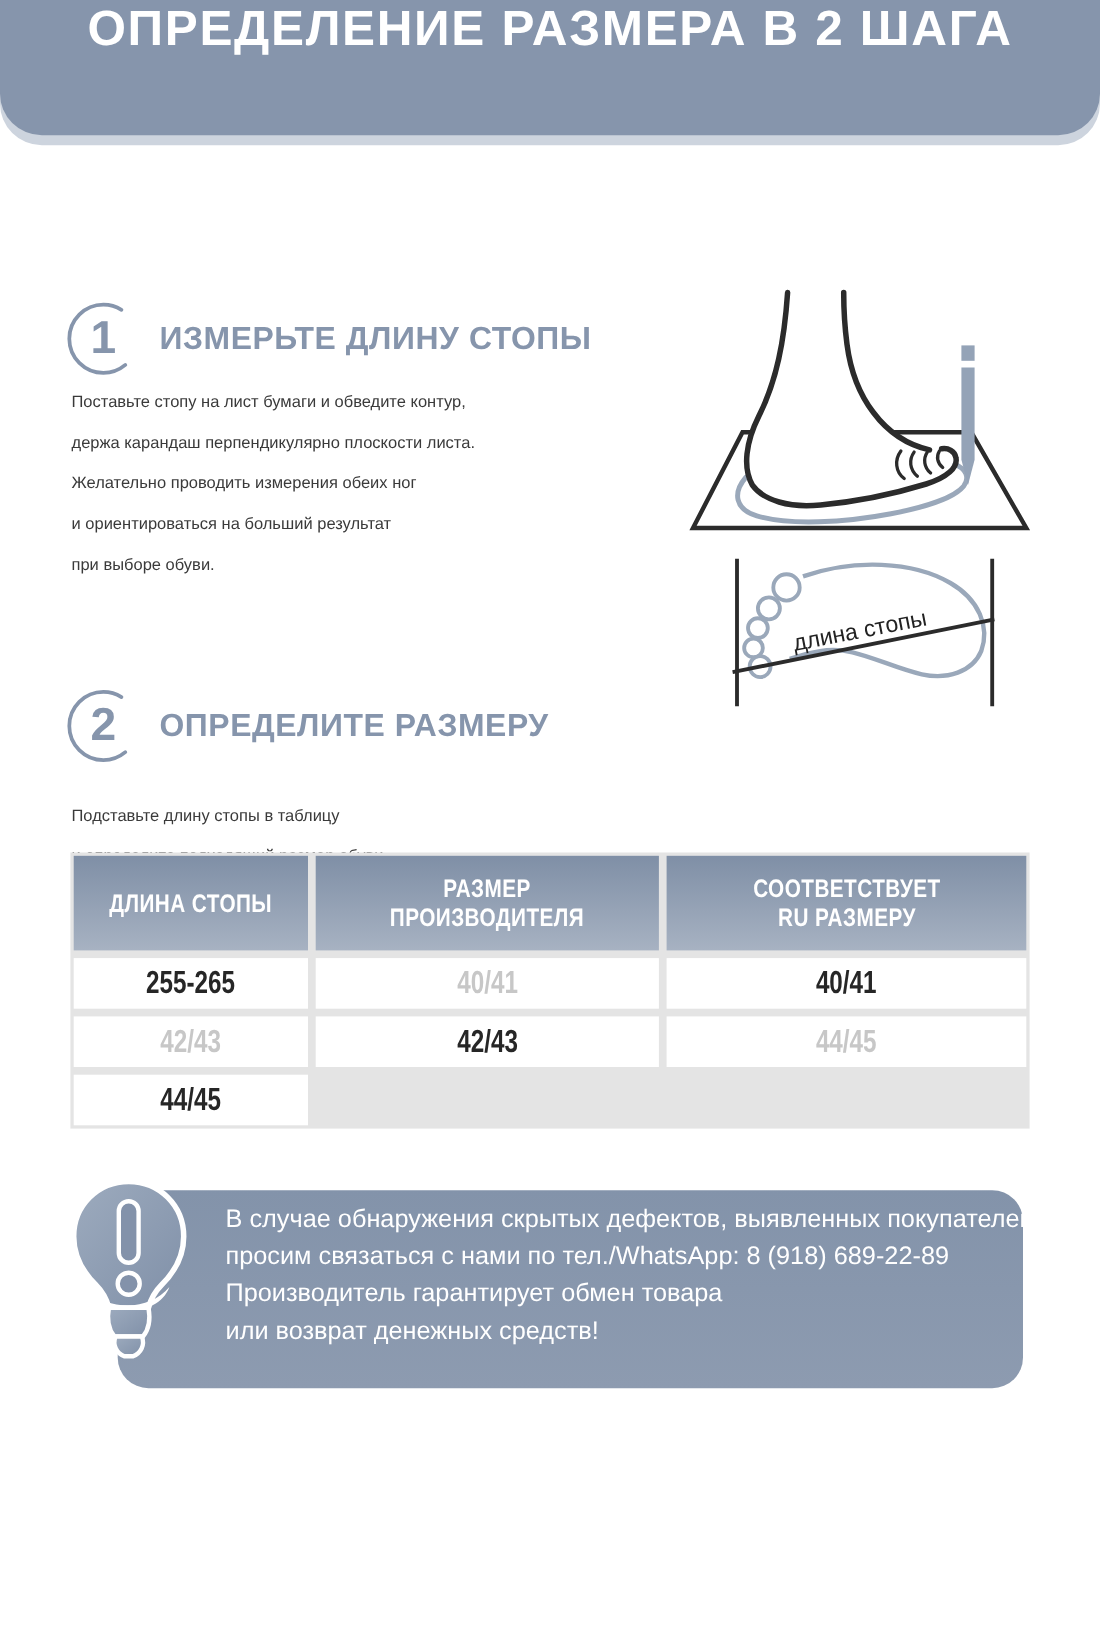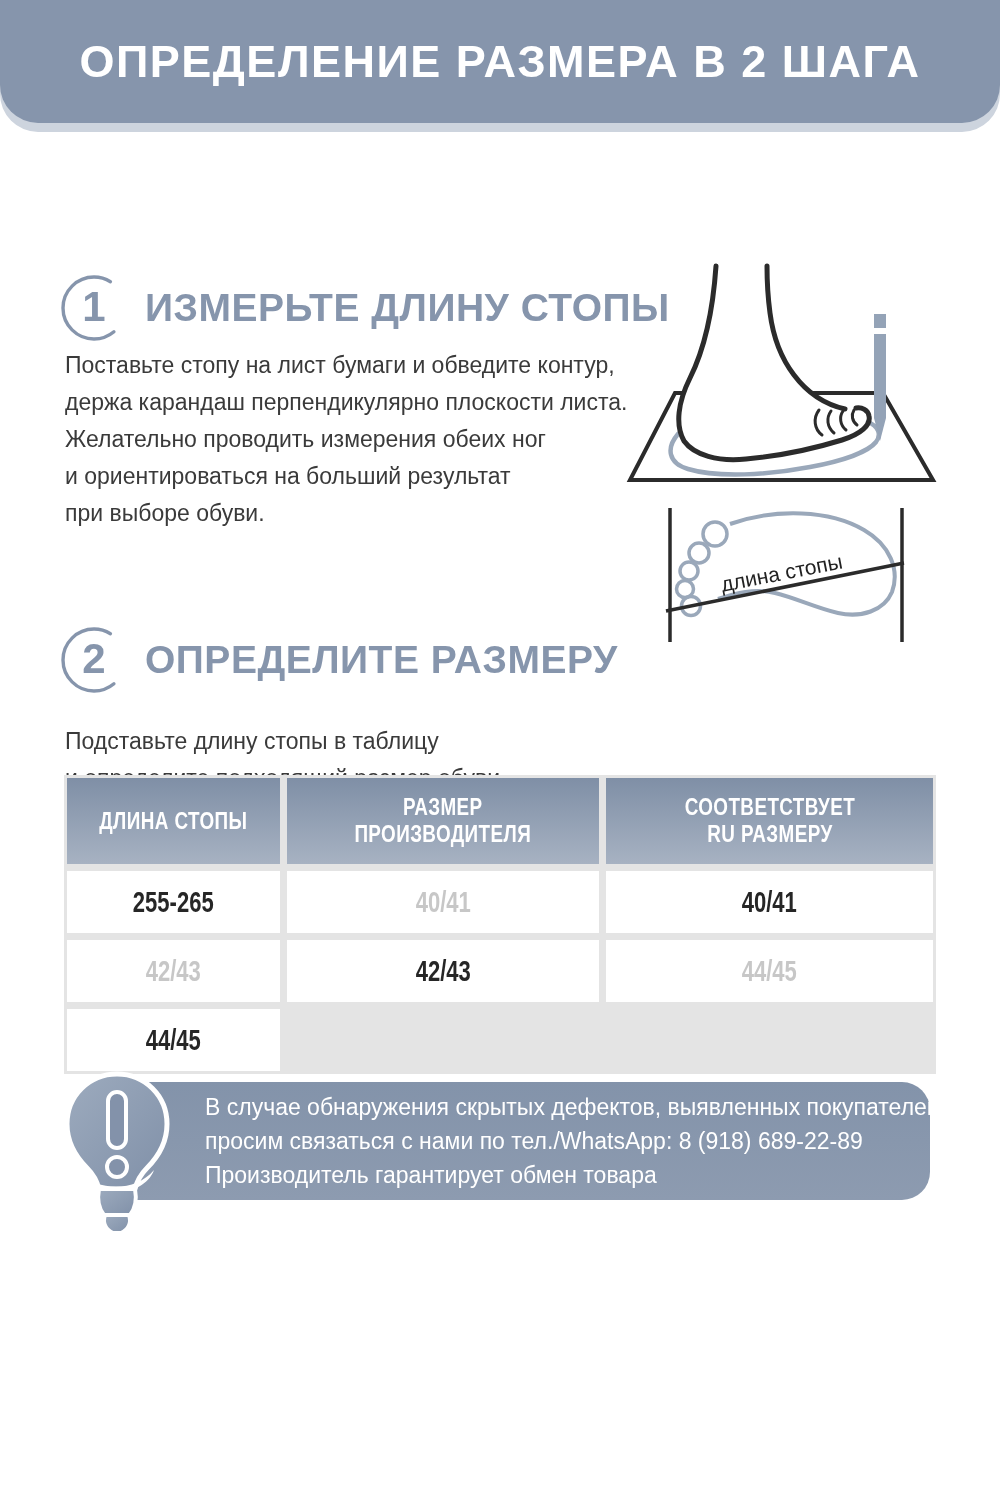--- a/index.html
+++ b/index.html
@@ -8,45 +8,45 @@
     background:#ffffff;
     font-family:"Liberation Sans", sans-serif;
   }
 
   
   .banner {
     position:absolute; left:0; top:0; width:1000px; height:123px;
     background:var(--primary,#8695ac);
     border-radius:0 0 38px 38px;
     box-shadow:0 9px 0 #cdd4de;
-    display:flex; align-items:center; justify-content:center;
+    display:flex; align-items:flex-start; justify-content:center;
   }
   .banner h1 {
     color:#fff; font-size:45px; font-weight:800; letter-spacing:1.5px;
     white-space:nowrap;
   }
 
   
   .step-header { position:absolute; display:flex; align-items:center; gap:17px; }
   .step1-header { left:60px; top:274px; }
   .step2-header { left:60px; top:626px; }
   .step-circle { position:relative; width:68px; height:68px; flex:0 0 68px; }
   .step-circle svg { position:absolute; inset:0; }
   .step-circle .num {
     position:absolute; inset:0; display:flex; align-items:center; justify-content:center;
     font-size:42px; font-weight:700; color:var(--primary,#8695ac); padding-bottom:3px;
   }
   .step-heading {
-    font-size:39px; font-weight:800; letter-spacing:0.5px;
+    font-size:29px; font-weight:800; letter-spacing:0.5px;
     color:var(--primary,#8695ac); white-space:nowrap;
   }
 
   .step-body {
     position:absolute; left:65px; width:600px;
-    font-size:23px; line-height:37px; color:var(--text-dark,#3a3a3a);
+    font-size:15px; line-height:37px; color:var(--text-dark,#3a3a3a);
     white-space:pre-line;
   }
   .step1-body { top:347px; }
   .step2-body { top:723px; }
 
   .illus { position:absolute; }
   #illusA { left:618px; top:258px; }
   #illusB { left:648px; top:500px; }
 
   
@@ -59,32 +59,32 @@
     height:86px; display:flex; align-items:center; justify-content:center; text-align:center;
     background:linear-gradient(180deg, var(--table-header-top,#7f8fa6) 0%, var(--table-header-bottom,#a7b2c2) 100%);
     color:#fff;
   }
   .size-table .th span {
     display:inline-block; transform:scaleX(0.82);
     font-size:23px; font-weight:700; line-height:27px;
     letter-spacing:0.5px; white-space:pre-line;
   }
   .size-table .td {
-    height:62px; background:#fff;
+    height:46px; background:#fff;
     display:flex; align-items:center; justify-content:center;
   }
   .size-table .td span {
     display:inline-block; transform:scaleX(0.76);
     font-size:29px; font-weight:700; color:#262626;
   }
   .size-table .td.muted span { color:var(--muted-value,#c7c7c7); }
 
   
   .note-box {
-    position:absolute; left:107px; top:1082px; width:823px; height:118px;
+    position:absolute; left:107px; top:1082px; width:823px; height:180px;
     background:linear-gradient(180deg,#8393aa 0%, #8d9bb0 100%);
     border-radius:28px;
   }
   .note-text {
     position:absolute; left:98px; top:8px;
     color:#fff; font-size:23px; line-height:34px; white-space:pre;
   }
   .bulb { position:absolute; left:52px; top:1068px; z-index:2; }
 </style>
 </head>

